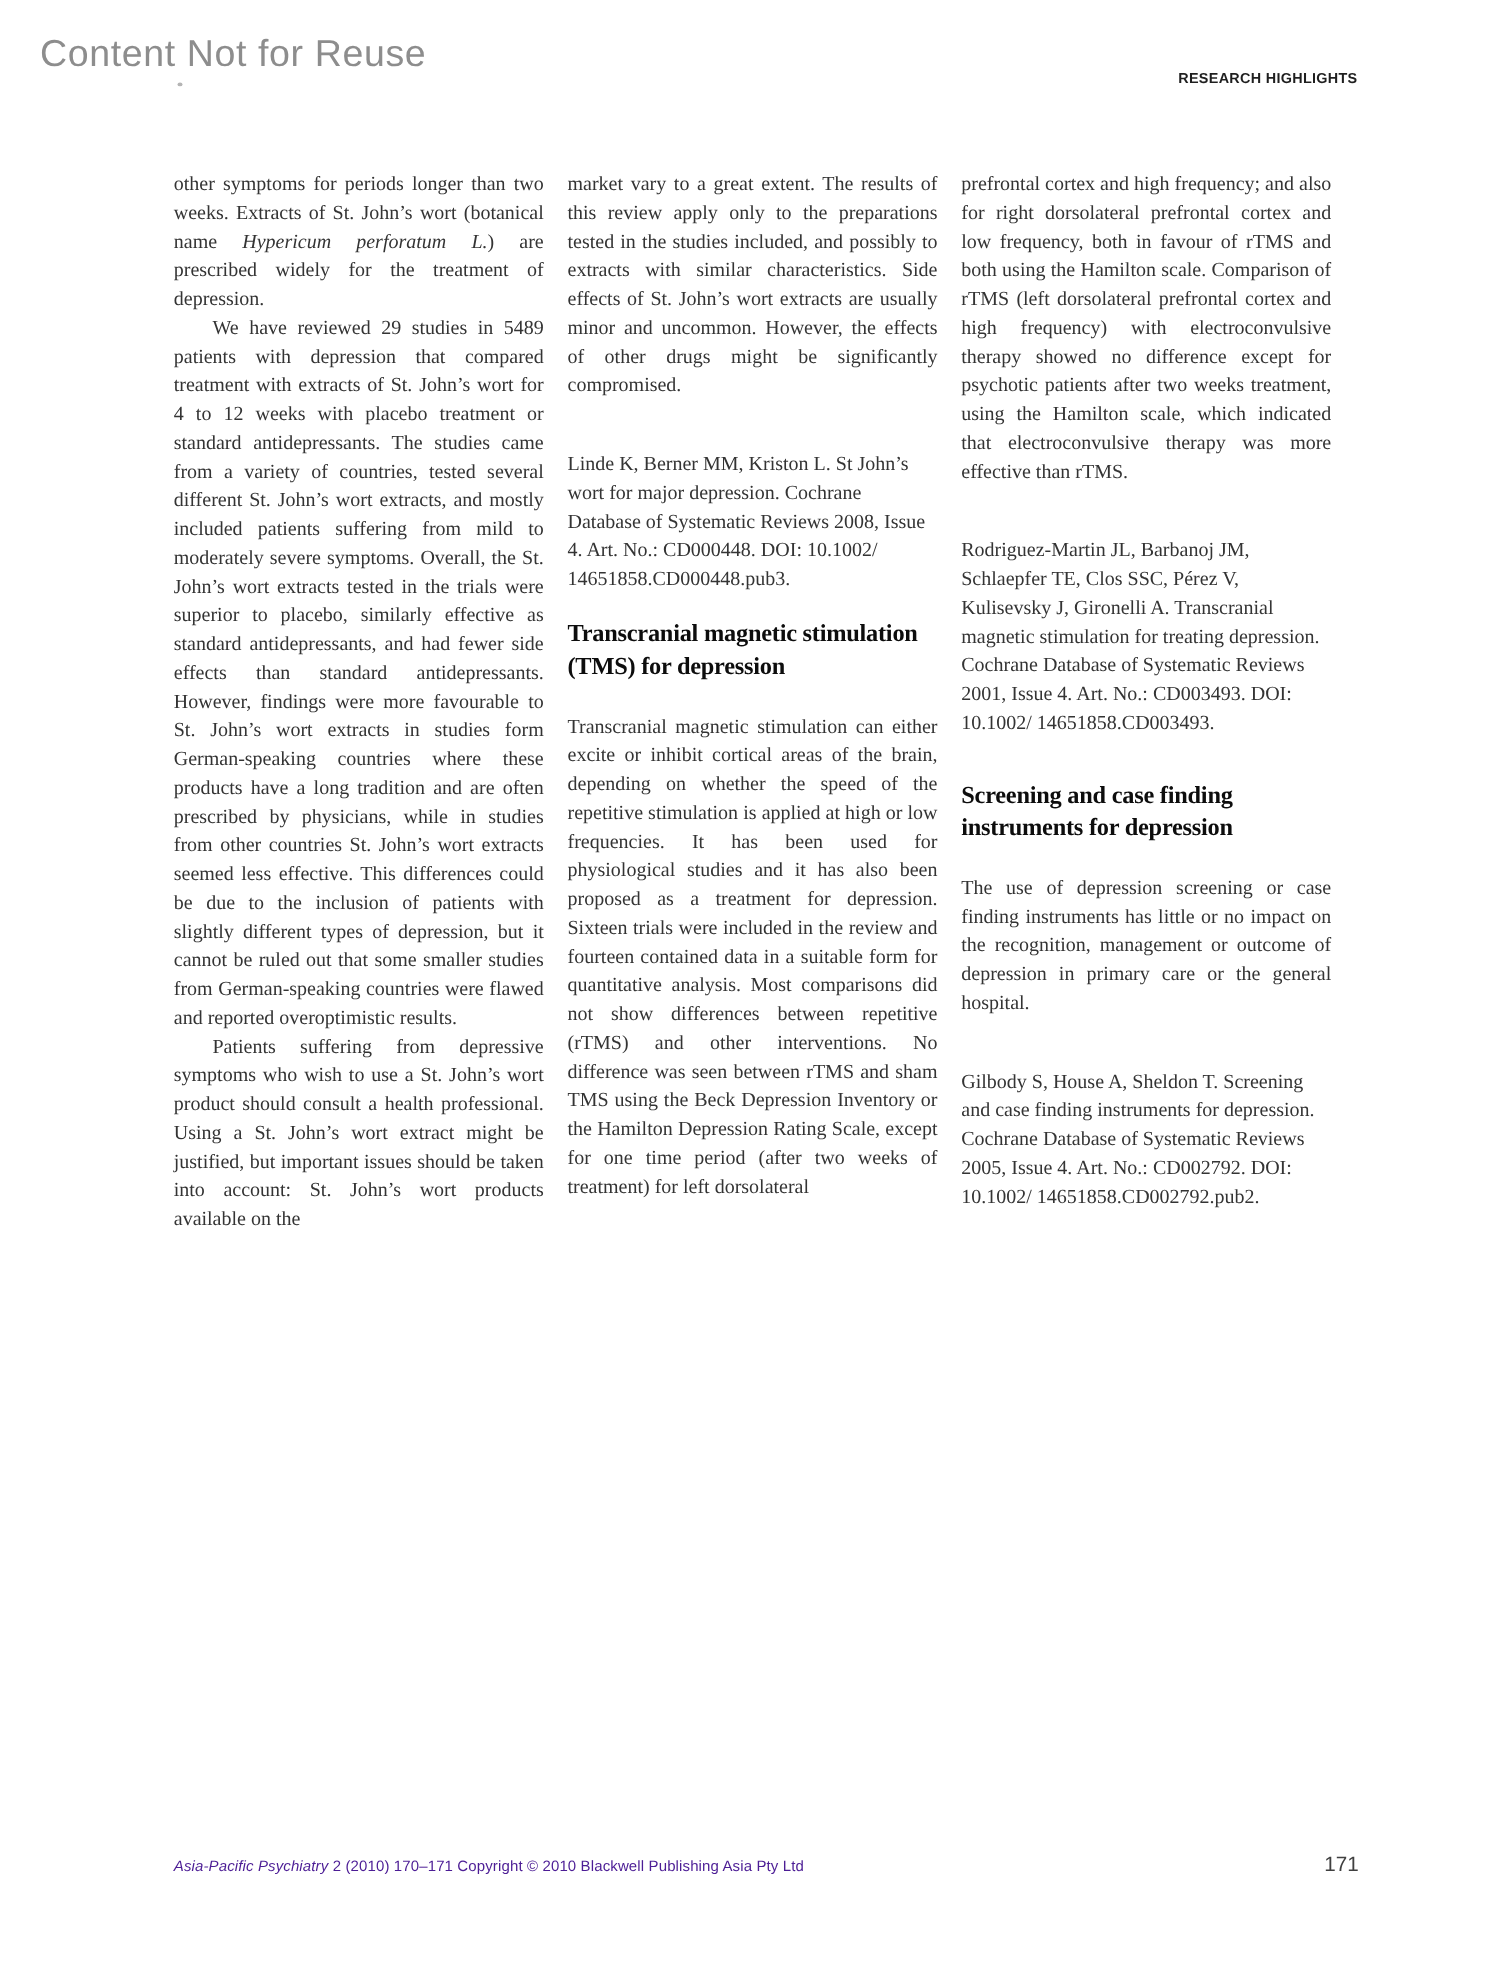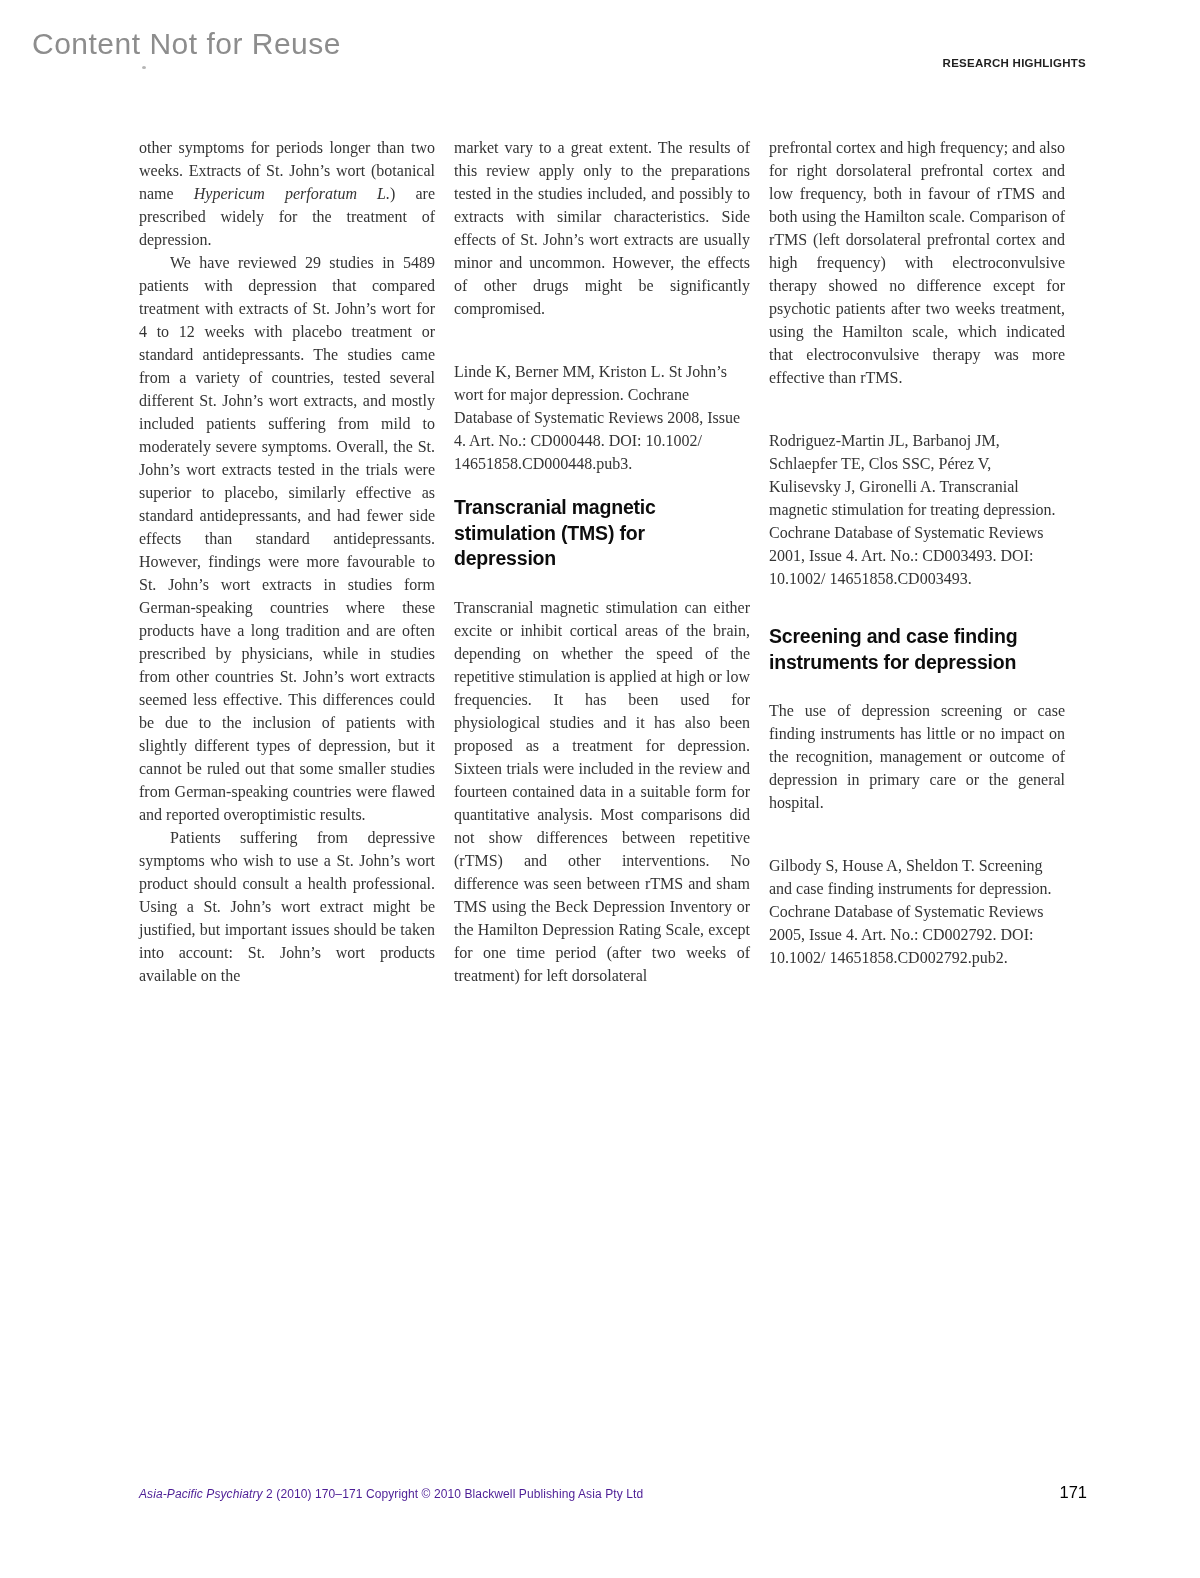--- a/index.html
+++ b/index.html
@@ -40,21 +40,21 @@
   }
   .col {
     width: 296px; flex: 0 0 296px;
     font-size: 16px; line-height: 23px;
     color: #343434;
   }
   .col p { margin: 0; text-align: justify; }
   .col p.indent { text-indent: 31px; }
   .col p.citation { text-align: left; margin-top: 40px; overflow-wrap: break-word; }
   .col .section-heading {
-    font-family: Liberation Sans, sans-serif;
+    font-family: Liberation Serif, serif;
     font-weight: 700;
     font-size: 19.5px; line-height: 25.5px;
     color: #0d0d0d;
     letter-spacing: -0.2px;
     margin: 20px 0 24px 0;
     text-align: left;
   }
   .col .section-heading.mt-lg { margin-top: 34px; }
   .italic { font-style: italic; }
 
@@ -62,21 +62,21 @@
     position: absolute; left: 139px; right: 113px; top: 1483px;
     display: flex; justify-content: space-between; align-items: baseline;
   }
   .footer-left {
     font-family: "Liberation Sans", sans-serif;
     font-size: 12px; color: #4c1d95; letter-spacing: 0.1px;
     white-space: nowrap;
   }
   .footer-page-number {
     font-family: "Liberation Sans", sans-serif;
-    font-size: 16.5px; color: #000000; font-weight: 400;
+    font-size: 16.5px; color: #404040; font-weight: 400;
   }
 </style>
 </head>
 <body>
 
 <div class="page">
 
   <div class="watermark">Content Not for Reuse</div>
   <div class="watermark-artifact"></div>
 

